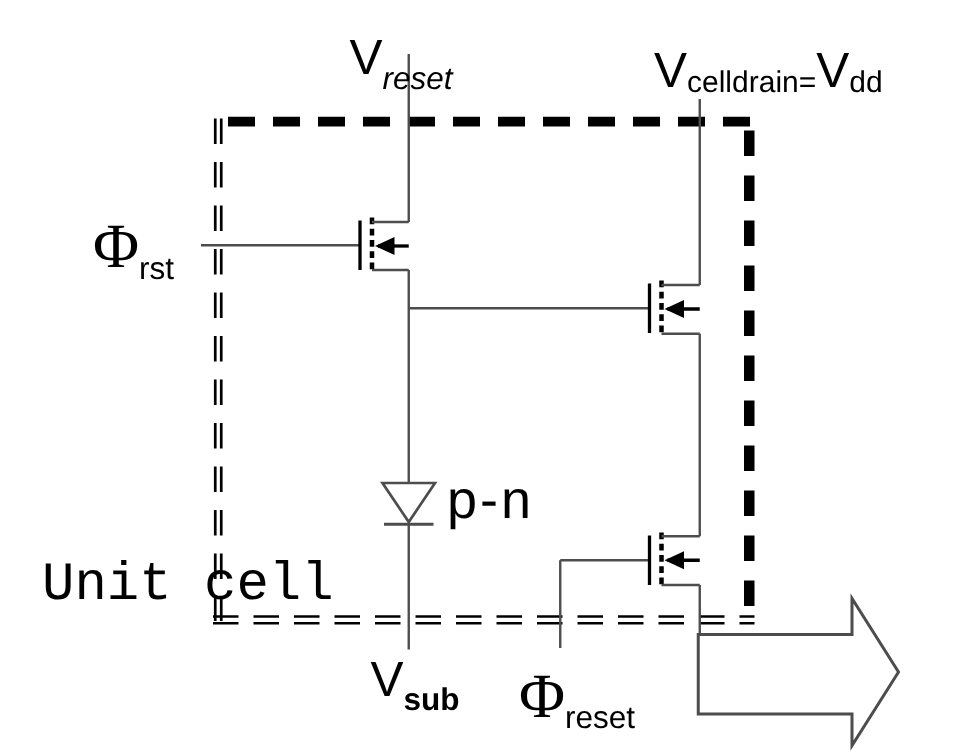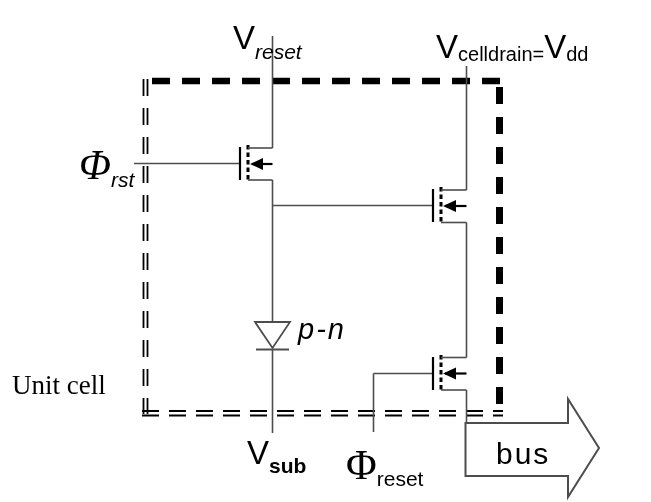--- a/index.html
+++ b/index.html
@@ -12,28 +12,28 @@
   }
   .stage svg{position:absolute;left:0;top:0;}
   .lbl{
     position:absolute;
     line-height:1;
     color:#000;
     white-space:nowrap;
   }
   .sans{font-family:"Liberation Sans",sans-serif;font-size:33px;}
   .serif{font-family:"Liberation Serif",serif;font-size:42px;}
-  .serif-md{font-family:Liberation Serif, serif;font-size:27px;}
+  .serif-md{font-family:Liberation Mono, monospace;font-size:36px;margin-left:16px;}
   .sb{font-family:"Liberation Sans",sans-serif;font-size:21px;}
   .d10{vertical-align:-10px;font-style:italic;}
   .d9{vertical-align:-9px;font-weight:bold;}
   .d8{vertical-align:-8px;}
   .d7{vertical-align:-7px;}
   .sm{font-family:"Liberation Sans",sans-serif;font-size:20px;vertical-align:-3px;}
-  .pn{font-size:29px;letter-spacing:2px;font-style:italic;}
+  .pn{font-size:36px;letter-spacing:2px;}
   .bus{font-size:30px;letter-spacing:2px;}
 </style>
 </head>
 <body>
 
 <div class="stage">
 
   <svg width="651" height="502" viewBox="0 0 651 502">
 
     <g>
@@ -100,31 +100,30 @@
   </svg>
 
   <div class="lbl sans" style="left:233px;top:21px;">
     <span>V</span><span class="sb d10">reset</span>
   </div>
 
   <div class="lbl sans" style="left:420px;top:30px;margin-left:16px;">
     <span>V</span><span class="sm">celldrain</span><span class="sm">=</span><span>V</span><span class="sm">dd</span>
   </div>
 
-  <div class="lbl serif" style="left:79px;top:144px;font-style:italic;">
+  <div class="lbl serif" style="left:62px;top:144px;">
     <span>Φ</span><span class="sb d8">rst</span>
   </div>
 
   <div class="lbl sans pn" style="left:298px;top:315px;">p-n</div>
 
   <div class="lbl serif-md" style="left:12px;top:372px;">Unit cell</div>
 
   <div class="lbl sans" style="left:247px;top:436px;">
     <span>V</span><span class="sb d9">sub</span>
   </div>
 
   <div class="lbl serif" style="left:346px;top:444px;">
     <span>Φ</span><span class="sb d7">reset</span>
   </div>
 
-  <div class="lbl sans bus" style="left:496px;top:439px;">bus</div>
 
 </div>
 
 </body></html>

